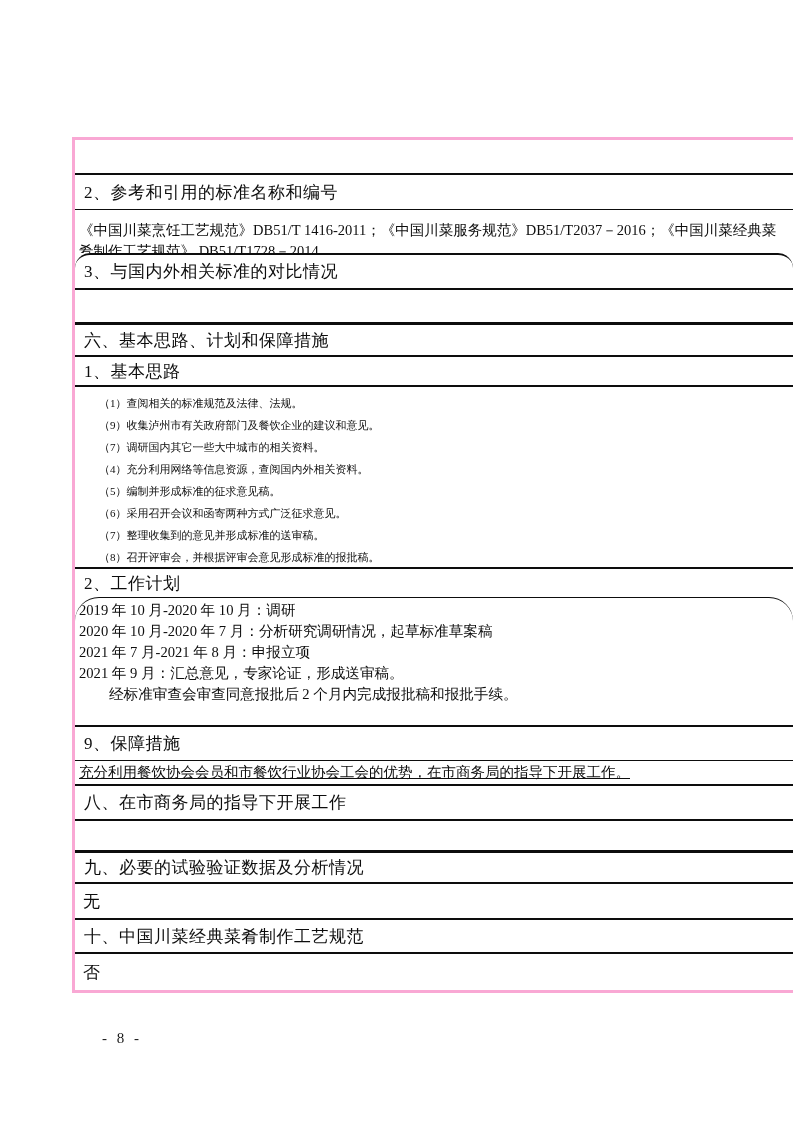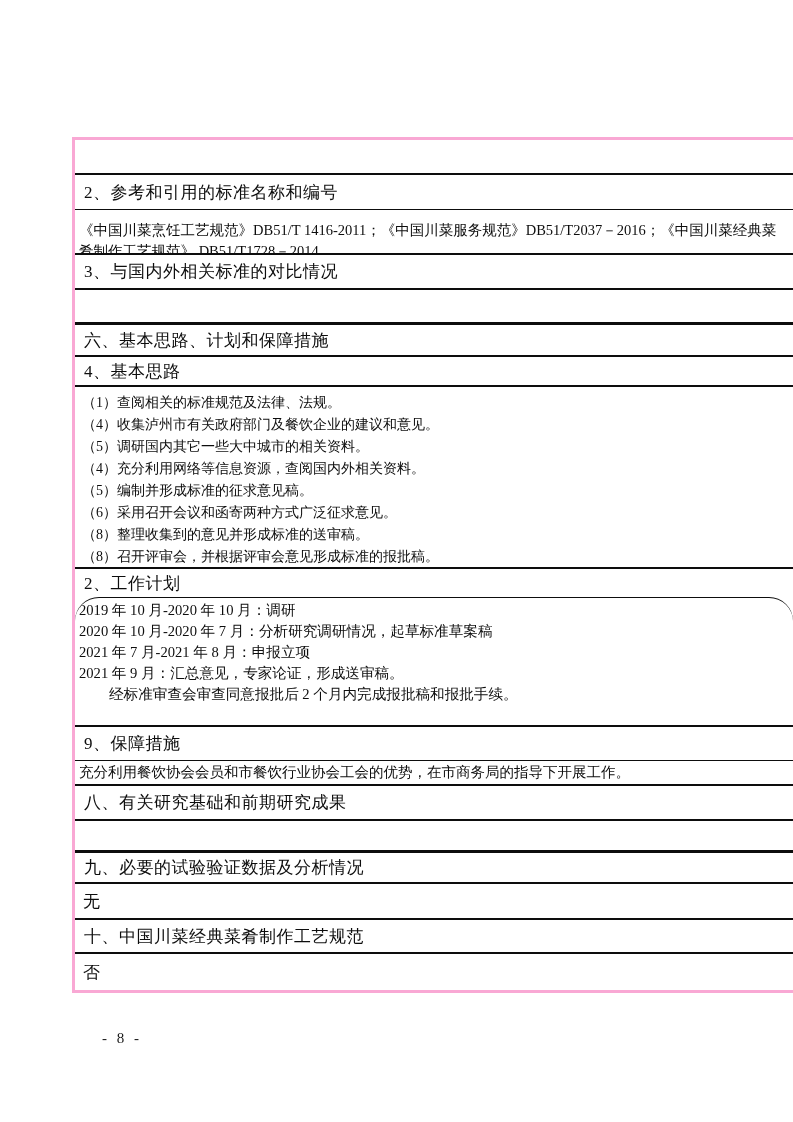--- a/index.html
+++ b/index.html
@@ -43,47 +43,47 @@
     padding-top:10px;
     padding-left:4px;
     padding-right:4px;
   }
   .value-row {
     display:flex; align-items:center;
     font-size:17px;
     padding-left:8px;
   }
   .list-row {
-    font-size:14px;
+    font-size:11px;
     padding-top:5px;
-    padding-left:7px;
+    padding-left:24px;
   }
   .list-row .line { line-height:22px; white-space:nowrap; }
   .plan-row {
     font-size:14.6px;
     padding-top:2px;
     padding-left:4px;
     border-radius:24px;
   }
   .plan-row .line { line-height:21px; white-space:nowrap; }
   .plan-row .line.indent { padding-left:30px; }
 
   
   .r1  { height:33px; }
   .r2  { height:36px; }
   .r3  { height:44px; }
-  .r4  { height:35px; }
+  .r4  { height:35px;border-radius:15px; }
   .r5  { height:34px; }
   .r6  { height:33px; }
   .r7  { height:30px; }
   .r8  { height:182px; }
   .r9  { height:30px; }
   .r10 { height:128px; }
   .r11 { height:35px; }
-  .r12 { height:24px; padding-top:1px; }
+  .r12 { height:24px; padding-top:1px;text-decoration:underline; }
   .r13 { height:35px; }
   .r14 { height:31px; }
   .r15 { height:32px; }
   .r16 { height:36px; }
   .r17 { height:34px; }
   .r18 { height:38px; }
 
   .page-number {
     position:absolute;
     left:102px; top:1030px;
@@ -102,48 +102,48 @@
   <div class="row r2 heading-row">2、参考和引用的标准名称和编号</div>
 
   <div class="row r3 bt-thin body-row">《中国川菜烹饪工艺规范》DB51/T 1416-2011；《中国川菜服务规范》DB51/T2037－2016；《中国川菜经典菜肴制作工艺规范》 DB51/T1728－2014。</div>
 
   <div class="row r4 heading-row">3、与国内外相关标准的对比情况</div>
 
   <div class="row r5"></div>
 
   <div class="row r6 bt-thick heading-row">六、基本思路、计划和保障措施</div>
 
-  <div class="row r7 heading-row">4、基本思路</div>
+  <div class="row r7 heading-row">1、基本思路</div>
 
   <div class="row r8 list-row">
     <div class="line">（1）查阅相关的标准规范及法律、法规。</div>
-    <div class="line">（4）收集泸州市有关政府部门及餐饮企业的建议和意见。</div>
-    <div class="line">（5）调研国内其它一些大中城市的相关资料。</div>
+    <div class="line">（9）收集泸州市有关政府部门及餐饮企业的建议和意见。</div>
+    <div class="line">（7）调研国内其它一些大中城市的相关资料。</div>
     <div class="line">（4）充分利用网络等信息资源，查阅国内外相关资料。</div>
     <div class="line">（5）编制并形成标准的征求意见稿。</div>
     <div class="line">（6）采用召开会议和函寄两种方式广泛征求意见。</div>
-    <div class="line">（8）整理收集到的意见并形成标准的送审稿。</div>
+    <div class="line">（7）整理收集到的意见并形成标准的送审稿。</div>
     <div class="line">（8）召开评审会，并根据评审会意见形成标准的报批稿。</div>
   </div>
 
   <div class="row r9 heading-row">2、工作计划</div>
 
   <div class="row r10 bt-thin plan-row">
     <div class="line">2019 年 10 月-2020 年 10 月：调研</div>
     <div class="line">2020 年 10 月-2020 年 7 月：分析研究调研情况，起草标准草案稿</div>
     <div class="line">2021 年 7 月-2021 年 8 月：申报立项</div>
     <div class="line">2021 年 9 月：汇总意见，专家论证，形成送审稿。</div>
     <div class="line indent">经标准审查会审查同意报批后 2 个月内完成报批稿和报批手续。</div>
   </div>
 
   <div class="row r11 heading-row">9、保障措施</div>
 
   <div class="row r12 bt-thin body-row">充分利用餐饮协会会员和市餐饮行业协会工会的优势，在市商务局的指导下开展工作。</div>
 
-  <div class="row r13 heading-row">八、有关研究基础和前期研究成果</div>
+  <div class="row r13 heading-row">八、在市商务局的指导下开展工作</div>
 
   <div class="row r14"></div>
 
   <div class="row r15 bt-thick heading-row">九、必要的试验验证数据及分析情况</div>
 
   <div class="row r16 value-row">无</div>
 
   <div class="row r17 heading-row">十、中国川菜经典菜肴制作工艺规范</div>
 
   <div class="row r18 value-row">否</div>

